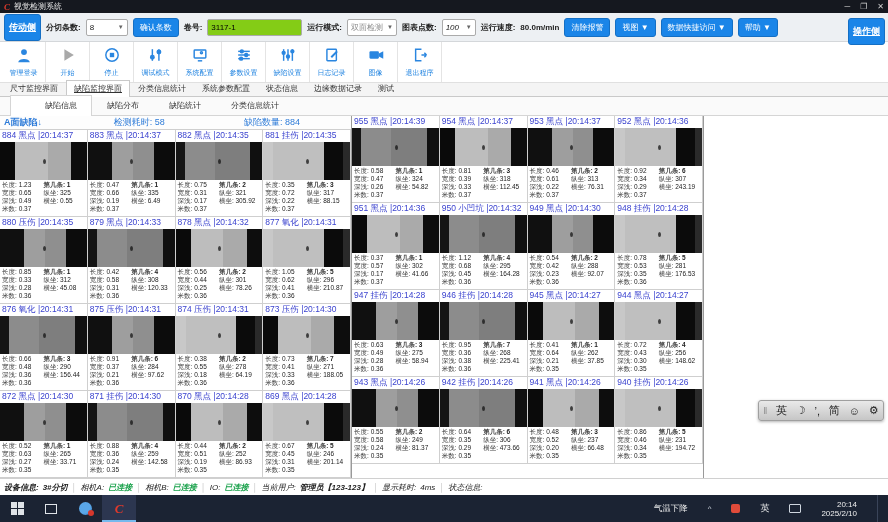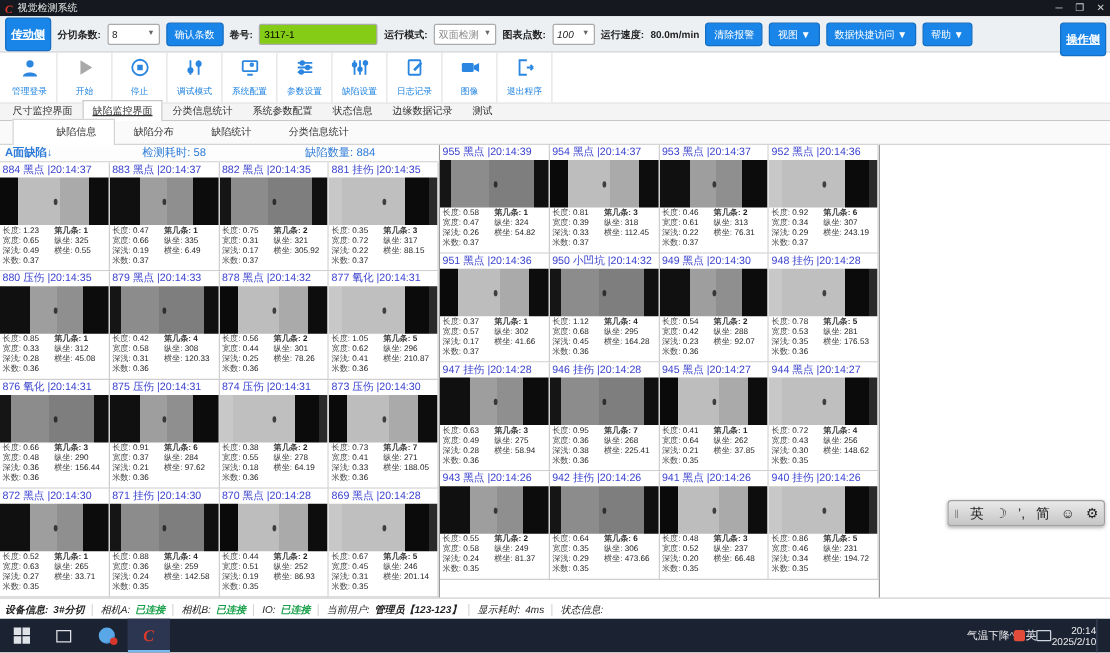--- a/index.html
+++ b/index.html
@@ -90,21 +90,21 @@
   .tb-icons { display:flex; align-items:stretch; }
   .tbi { width:34px; display:flex; align-items:center; justify-content:center; cursor:pointer; }
   .tbi.active { background:#2b3residue } 
   .tbi.active { background:#2c3650; box-shadow:inset 0 -2px 0 #76b9ed; }
   .winlogo { display:grid; grid-template-columns:6px 6px; grid-gap:1px; }
   .winlogo i { width:6px; height:6px; background:#dfe3e8; }
   .taskview { width:12px; height:10px; border:1px solid #dfe3e8; position:relative; }
   .appdot { width:13px; height:13px; border-radius:50%; background:radial-gradient(circle at 35% 35%,#5aa7e8 0 55%,#2a6fb8 100%); position:relative;}
   .appdot i { position:absolute; right:-2px; bottom:-1px; width:6px; height:6px; background:#d6372c; border-radius:50%;}
   .appC { color:#e0392b; font-weight:bold; font-size:13px; font-family:"Liberation Serif",serif; font-style:italic;}
-  .tray { margin-left:auto; display:flex; align-items:center; gap:0; padding:0 6px; font-size:8px; }
+  .tray { margin-left:auto; display:flex; align-items:center; gap:20px; padding:0 6px; font-size:8px; }
   .tray .weather { font-size:8.5px; }
   .tray .chev { font-size:8px; color:#cfd6df; }
   .tray .redbadge { width:9px; height:9px; background:#e04b3a; border-radius:2px; position:relative; }
   .tray .lang { font-size:9px; }
   .tray .kbd { width:12px; height:9px; border:1px solid #cfd6df; border-radius:1px; }
   .clock { text-align:right; line-height:9px; font-size:8px; }
   .trayend { width:5px; border-left:1px solid #3a4459; height:100%; }
 </style>
 </head>
 <body>

